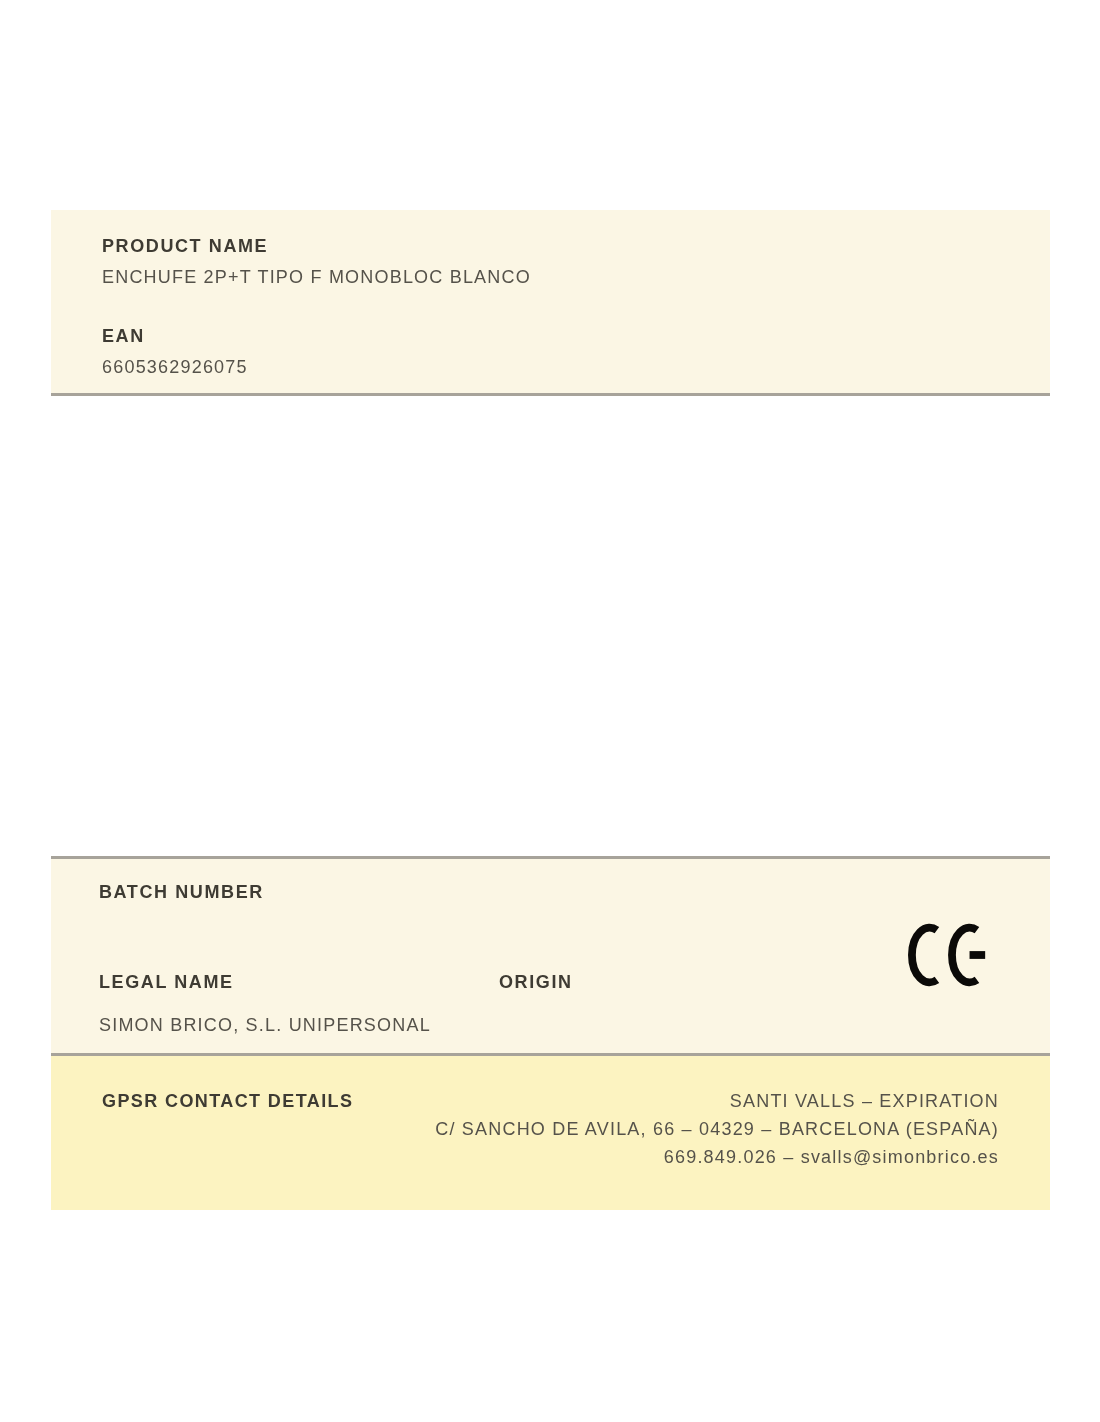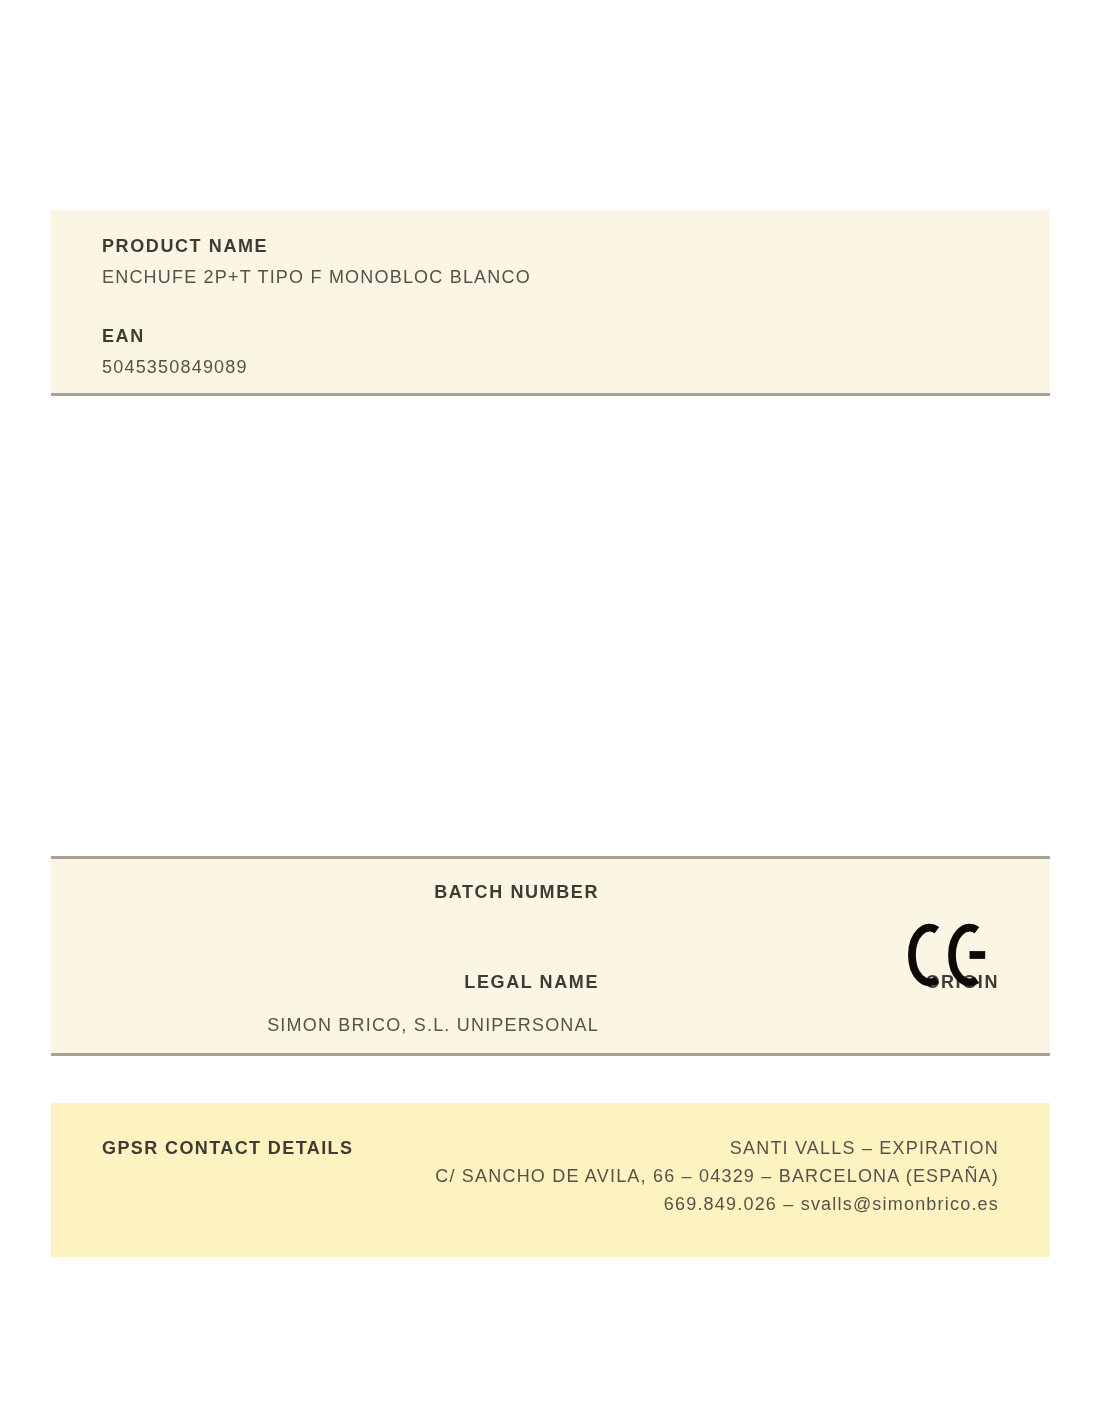--- a/index.html
+++ b/index.html
@@ -37,21 +37,21 @@
   }
 
   
   .panel-batch {
     top: 856px;
     height: 200px;
     background: #fbf6e4;
     border-top: 3px solid #a7a39a;
     border-bottom: 3px solid #a7a39a;
   }
-  .panel-batch .col { position: absolute; top: 0; height: 100%; text-align: right; }
+  .panel-batch .col { position: absolute; top: 0; height: 100%; text-align: left; }
   .panel-batch .col-left  { left: 48px;  width: 500px; }
   .panel-batch .col-right { left: 448px; width: 500px; }
   .panel-batch .row { position: absolute; left: 0; width: 100%; white-space: nowrap; }
   .panel-batch .r1 { top: 22px; }
   .panel-batch .r1v { top: 52px; }
   .panel-batch .r2 { top: 112px; }
   .panel-batch .r3 { top: 155px; }
 
   .ce-mark {
     position: absolute;
@@ -64,36 +64,35 @@
 
   
   .panel-gpsr {
     top: 1056px;
     height: 154px;
     background: #fcf3c1;
     padding: 31px 51px 0 51px;
     display: flex;
     justify-content: space-between;
     align-items: flex-start;
-    margin-top: 47px;
   }
   .gpsr-label { line-height: 28px; letter-spacing: 1.4px; }
   .gpsr-contact { text-align: right; }
   .gpsr-contact .value { line-height: 28px; white-space: nowrap; }
 </style>
 </head>
 <body>
 
 <div class="page">
 
   <section class="panel panel-product">
     <div class="abs label" style="top:25px">PRODUCT NAME</div>
     <div class="abs value" style="top:56px">ENCHUFE 2P+T TIPO F MONOBLOC BLANCO</div>
     <div class="abs label" style="top:115px">EAN</div>
-    <div class="abs value" style="top:146px">5045350849089</div>
+    <div class="abs value" style="top:146px">6605362926075</div>
   </section>
 
   <section class="panel panel-batch">
     <div class="col col-left">
       <div class="row r1 label">BATCH NUMBER</div>
       <div class="row r1v value"></div>
       <div class="row r2 label">LEGAL NAME</div>
       <div class="row r3 value">SIMON BRICO, S.L. UNIPERSONAL</div>
     </div>
     <div class="col col-right">

